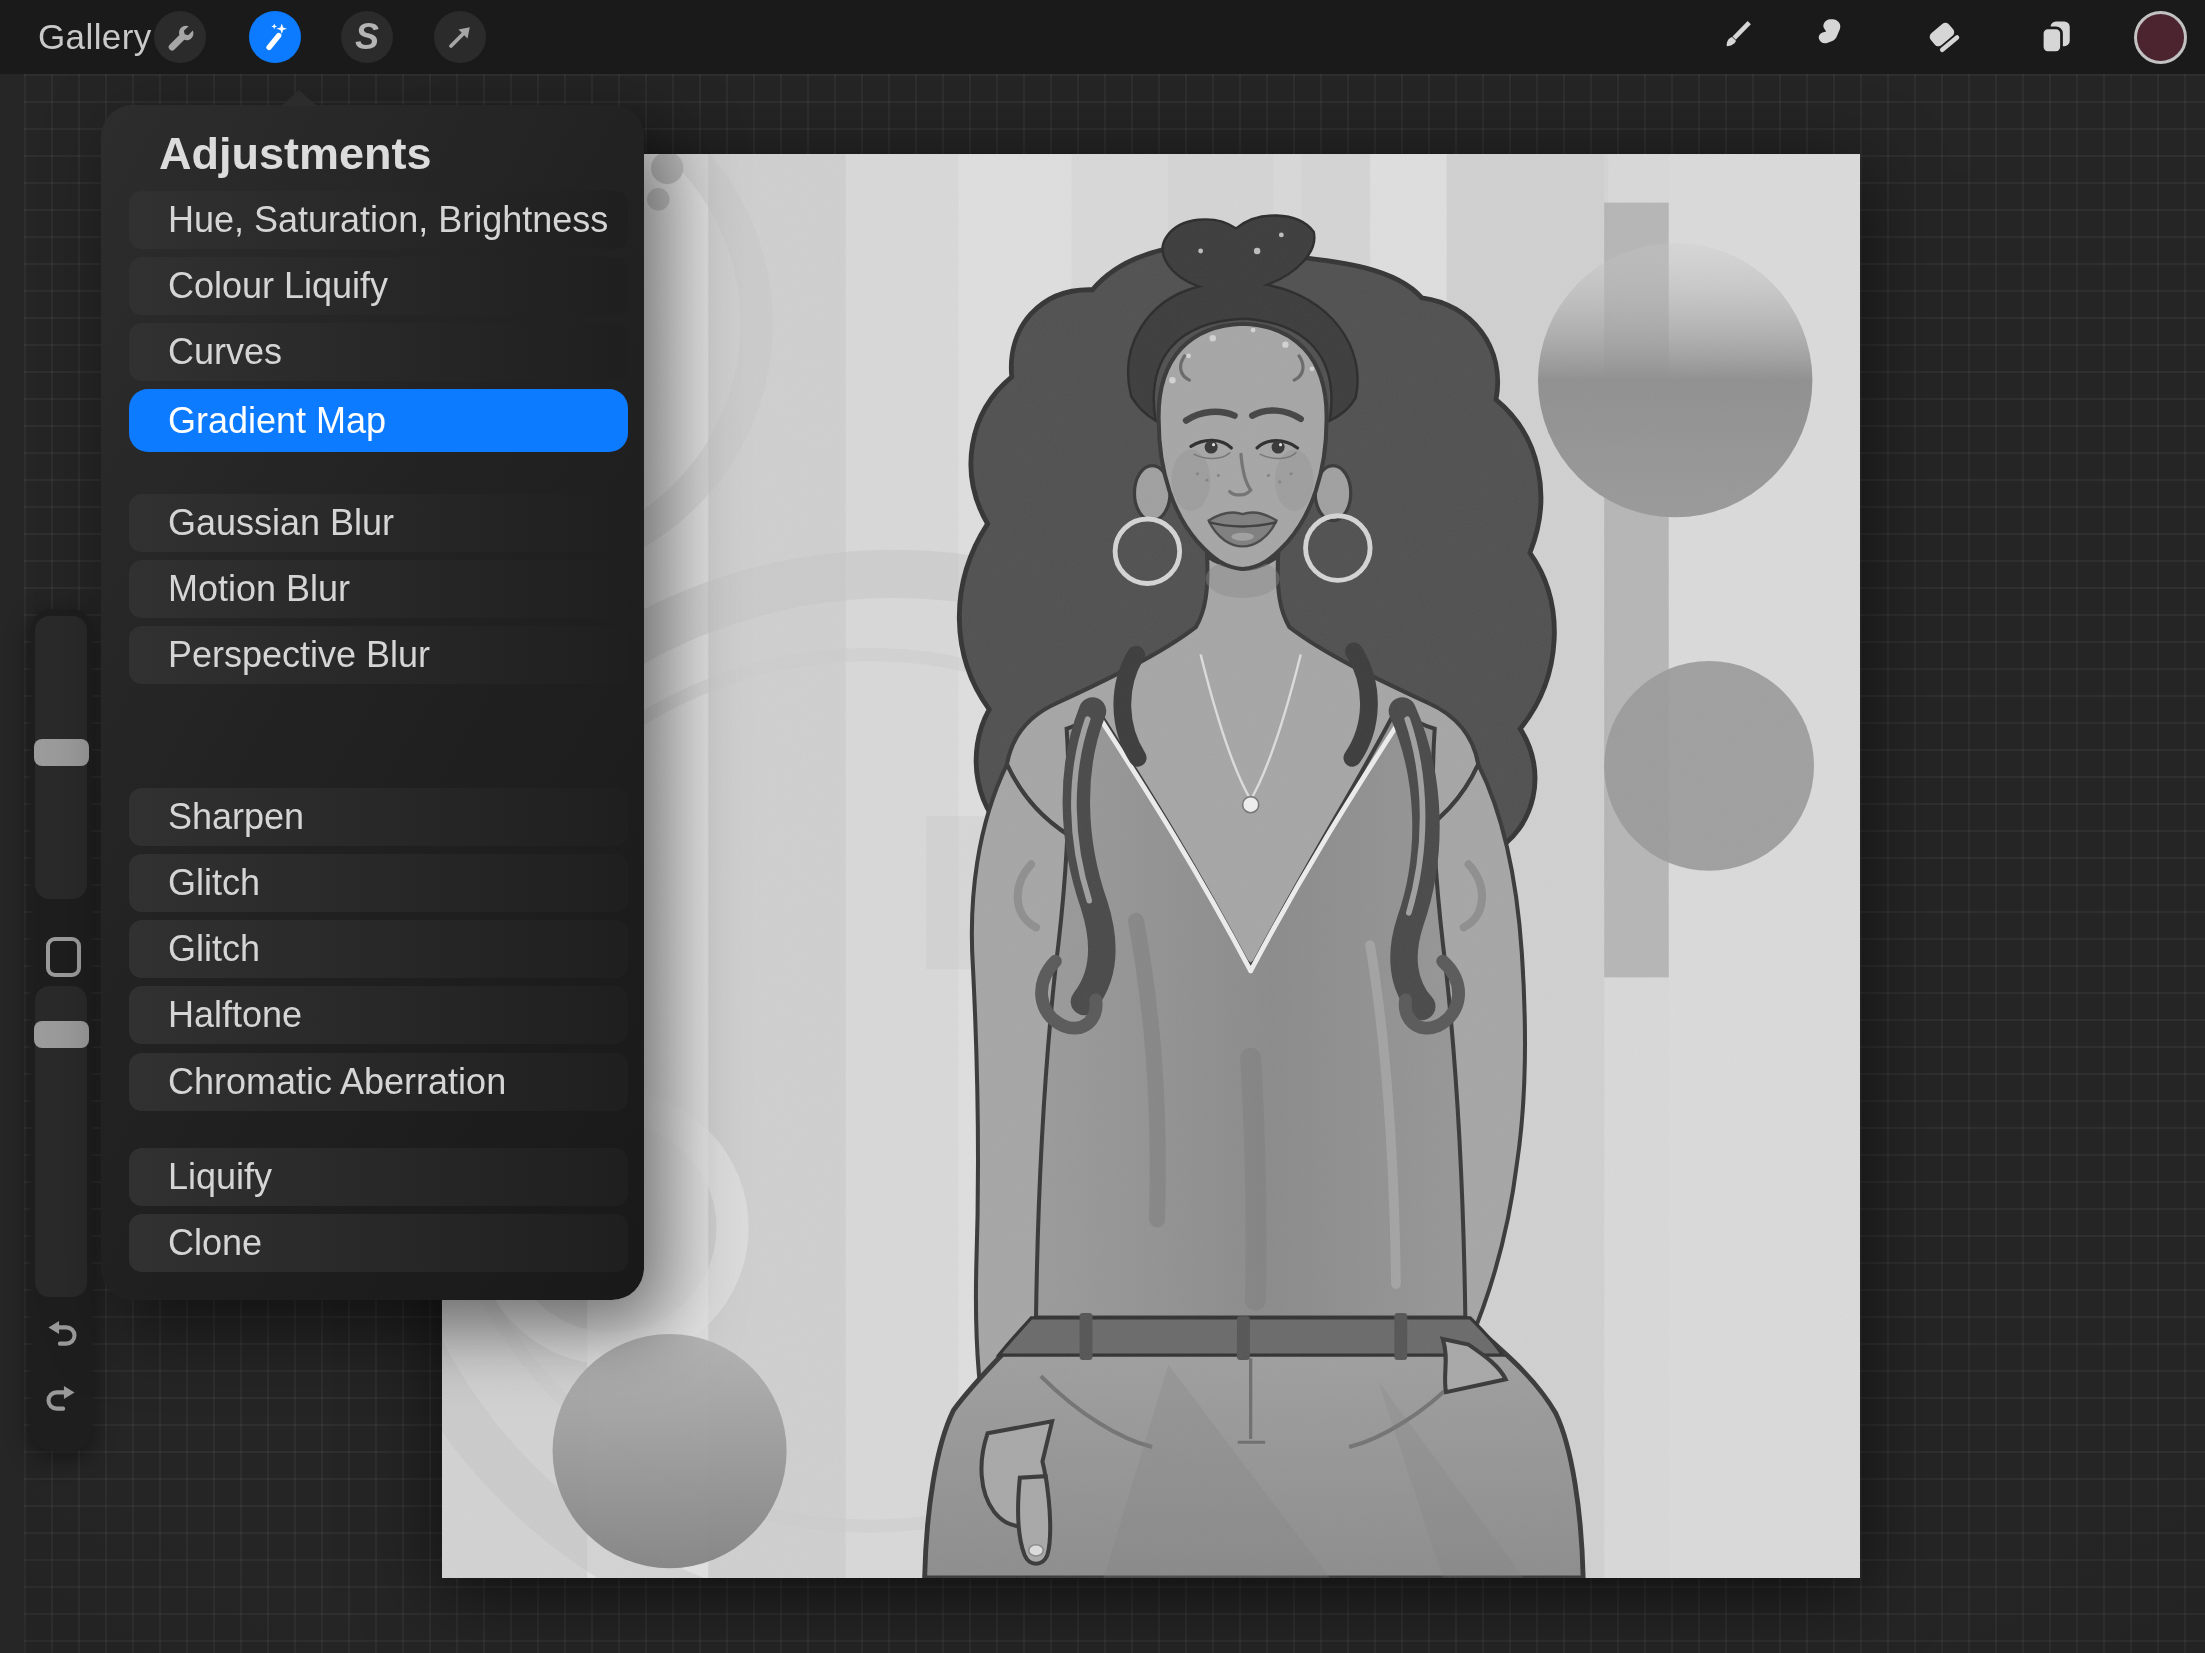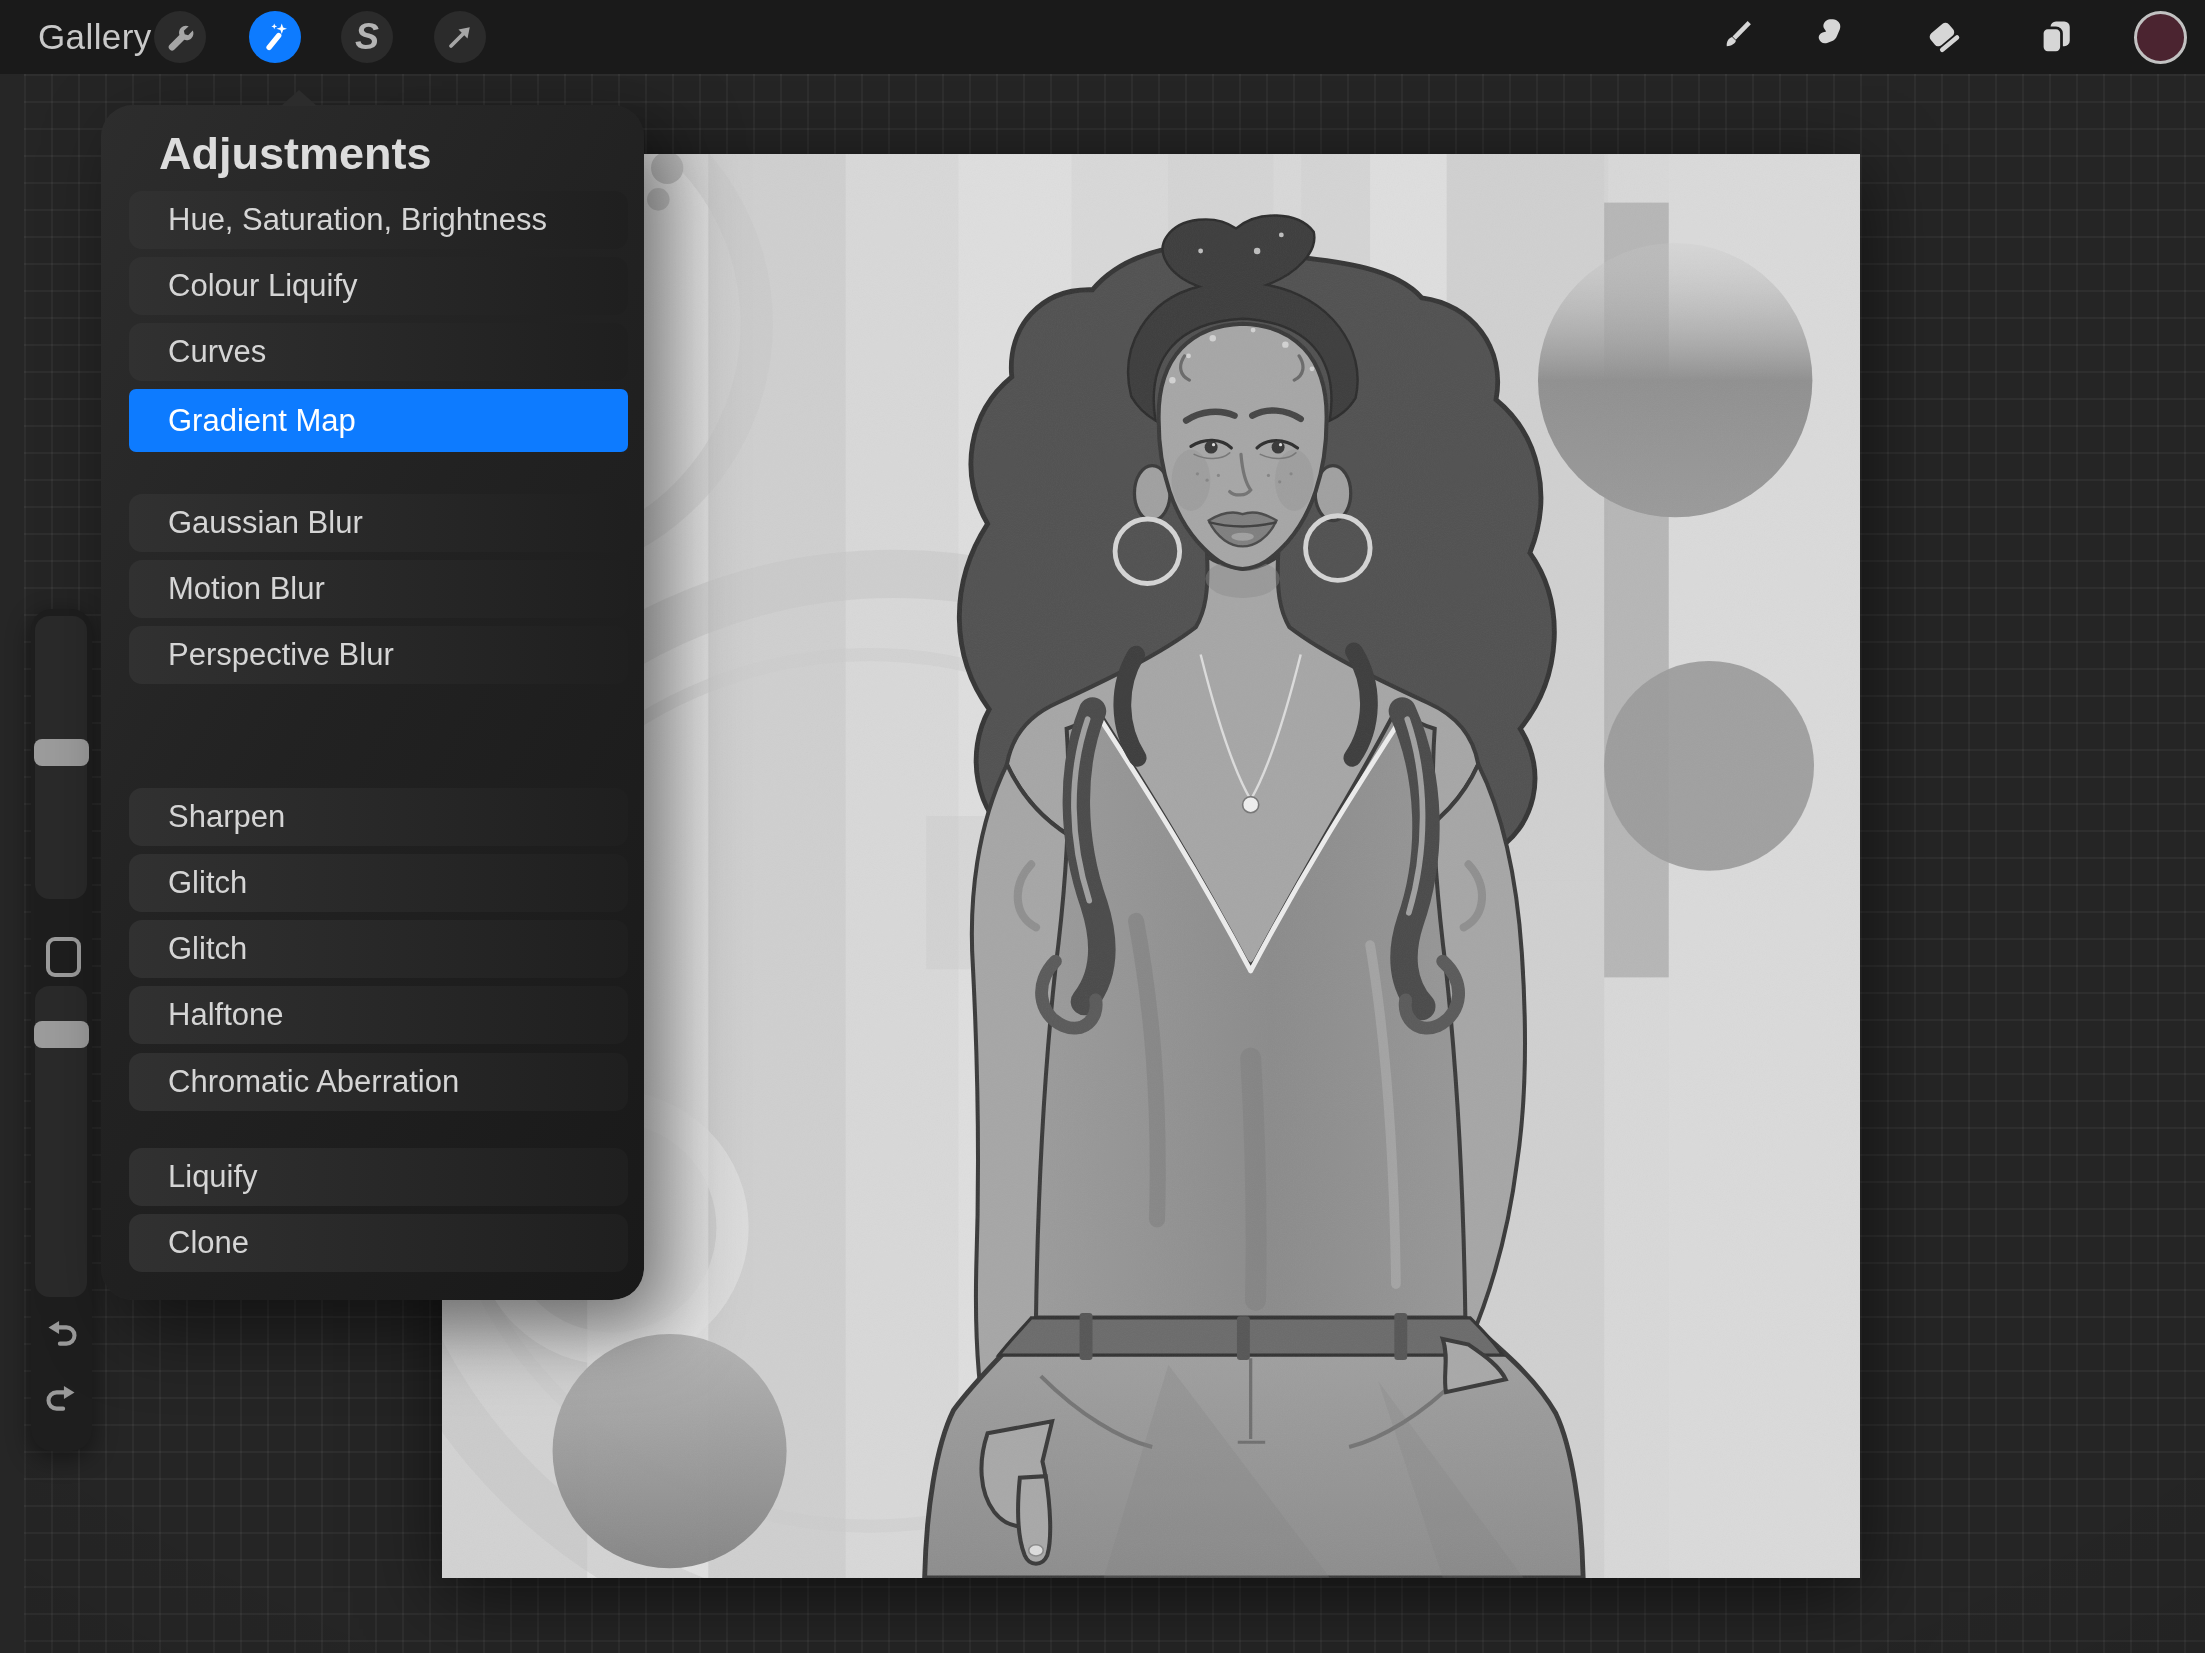--- a/index.html
+++ b/index.html
@@ -31,23 +31,23 @@
   .canvas svg{display:block;width:100%;height:100%;}
   
   .panel{position:absolute;left:77px;top:31px;width:543px;height:1195px;border-radius:32px;
     background:linear-gradient(120deg,#2d2d2d 0%,#222222 45%,#191919 100%);
     box-shadow:21px 27.4px 73px rgba(0,0,0,.5);z-index:30;}
   .panel .notch{position:absolute;left:180px;top:-15.3px;width:0;height:0;
     border-left:18px solid transparent;border-right:18px solid transparent;border-bottom:16px solid #2c2c2c;}
   .panel-title{position:absolute;left:58px;top:22.6px;font-size:45px;font-weight:bold;color:#dcdcdc;}
   .menu-item{position:absolute;left:28px;width:499px;height:58px;border-radius:13px;
     background:linear-gradient(90deg,#313131 0%,#272727 55%,#1f1f1f 100%);
-    color:#d5d5d5;font-size:31px;line-height:58px;padding-left:39px;box-sizing:border-box;
+    color:#d5d5d5;font-size:36px;line-height:58px;padding-left:39px;box-sizing:border-box;
     white-space:nowrap;overflow:hidden;}
-  .menu-item.selected{background:var(--accent,#0d7bff);color:#ffffff;height:63px;line-height:63px;border-radius:7px;}
+  .menu-item.selected{background:var(--accent,#0d7bff);color:#ffffff;height:63px;line-height:63px;border-radius:19px;}
   
   .sidebar{position:absolute;left:6.5px;top:535px;width:61px;height:842px;border-radius:21px;
     background:#1e1e1e;box-shadow:0 6.5px 24px rgba(0,0,0,.45);z-index:20;}
   .track{position:absolute;left:4.8px;width:52px;background:#2a2a2a;border-radius:14.5px;}
   .track.t1{top:6.5px;height:283px;}
   .track.t2{top:377px;height:311px;}
   .handle{position:absolute;left:3.2px;width:55px;height:27.4px;border-radius:8px;background:#9c9c9c;}
   .h1{top:130px;} .h2{top:412px;}
   .modify{position:absolute;left:15.3px;top:328px;width:27.4px;height:32px;border:4px solid #9c9c9c;border-radius:9px;box-sizing:content-box;background:transparent;}
   .uicon{position:absolute;left:11.3px;width:39px;height:39px;}

